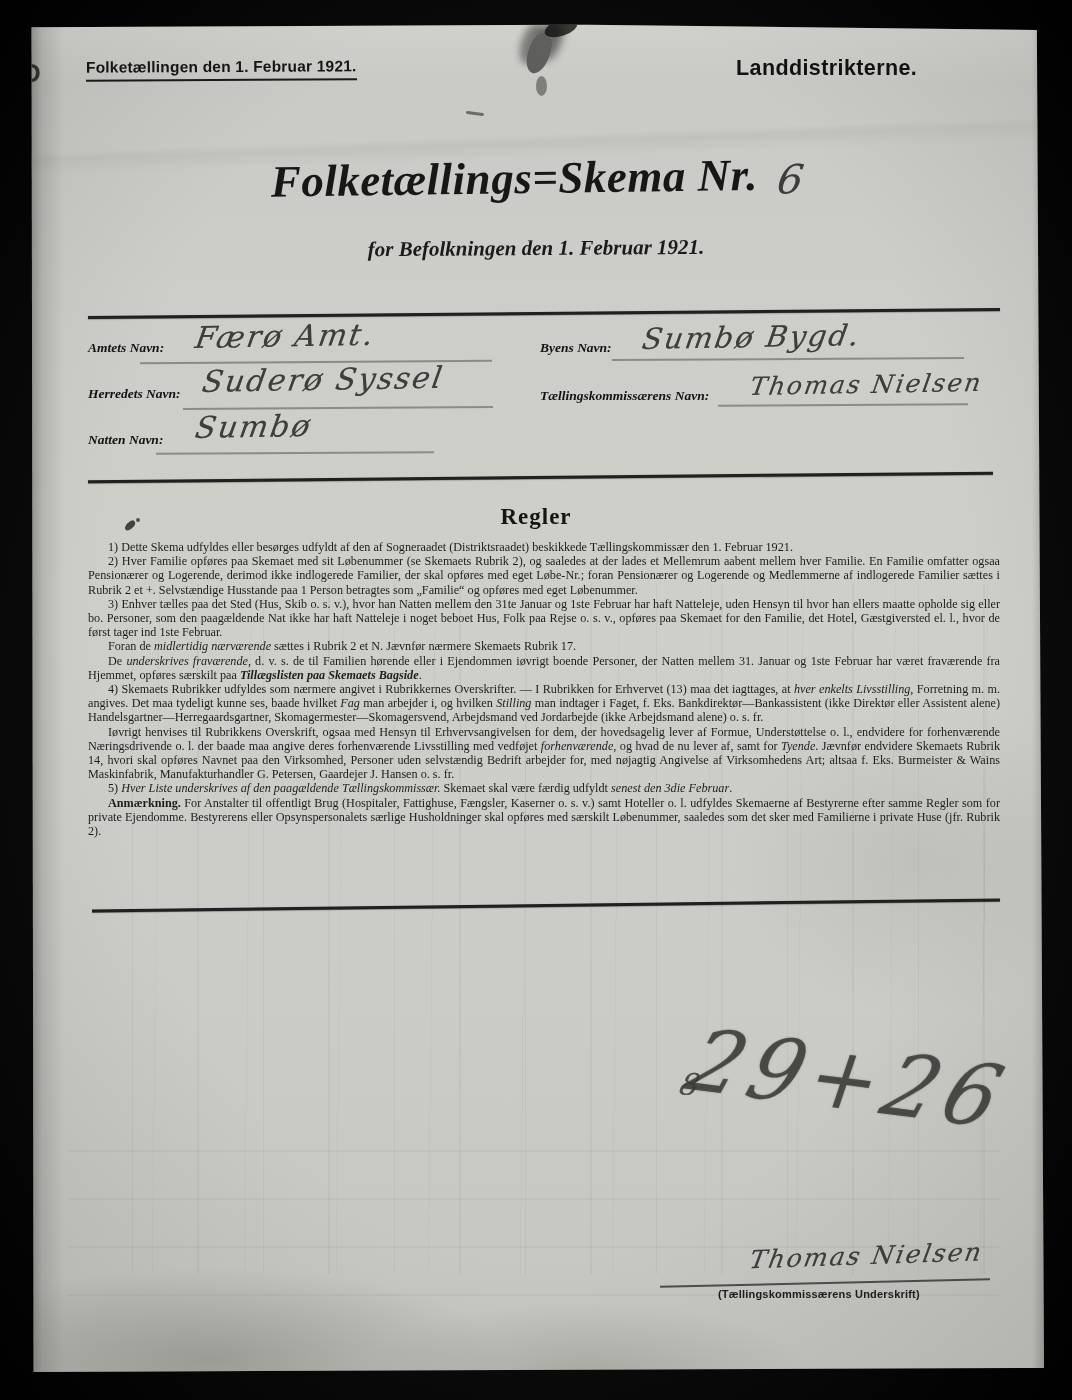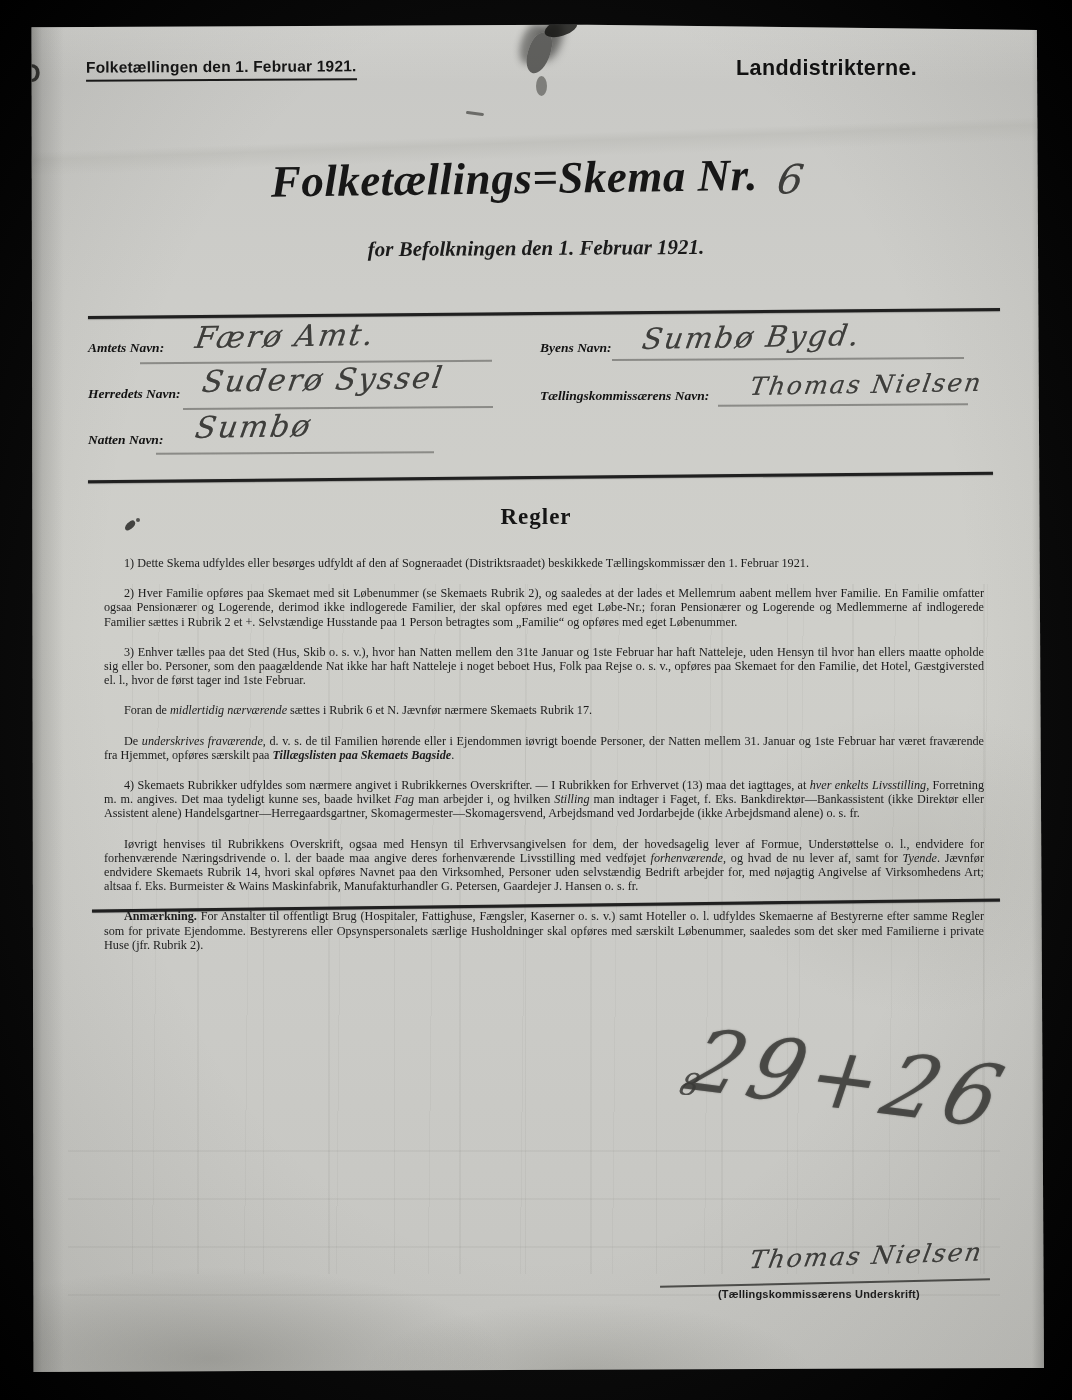--- a/index.html
+++ b/index.html
@@ -61,21 +61,21 @@
   .field-label{font-weight:bold;font-style:italic;font-size:13.5px;color:#121212;white-space:nowrap;}
   .field-line{height:1.6px;background:rgba(84,84,80,0.55);}
 
   .regler-h{left:0;top:480px;width:100%;text-align:center;font-weight:bold;font-size:23px;
     color:#151515;letter-spacing:1px;}
 
   .rules{
     left:60px;top:516px;width:912px;font-size:12.2px;line-height:14.2px;
     text-align:justify;color:#1c1c1c;
   }
-  .rule-par{text-indent:20px;margin:16px;}
+  .rule-par{text-indent:20px;margin:0;}
   .st-i{font-style:italic;}
   .st-b{font-weight:bold;}
   .st-bi{font-weight:bold;font-style:italic;}
 
   
   .pencil{
     left:648px;top:986px;font-size:84px;color:rgba(58,58,55,0.78);
     transform:skewX(-12deg) rotate(7deg);letter-spacing:8px;
     text-shadow:0 0 1.5px rgba(58,58,55,0.55);
   }
@@ -166,24 +166,25 @@
 
     <div class="abs hrule" style="left:60px;top:452px;width:905px;height:2.5px;transform:rotate(-0.55deg);"></div>
 
     <div class="abs regler-h">Regler</div>
     <div class="abs check-mark"></div>
     <div class="abs check-dot"></div>
     <div class="abs rules">
         <div class="rule-par"><span>1) Dette Skema udfyldes eller besørges udfyldt af den af Sogneraadet (Distriktsraadet) beskikkede Tællingskommissær den 1. Februar 1921.</span></div>
         <div class="rule-par"><span>2) Hver Familie opføres paa Skemaet med sit Løbenummer (se Skemaets Rubrik 2), og saaledes at der lades et Mellemrum aabent mellem hver Familie. En Familie omfatter ogsaa Pensionærer og Logerende, derimod ikke indlogerede Familier, der skal opføres med eget Løbe-Nr.; foran Pensionærer og Logerende og Medlemmerne af indlogerede Familier sættes i Rubrik 2 et +. Selvstændige Husstande paa 1 Person betragtes som „Familie“ og opføres med eget Løbenummer.</span></div>
         <div class="rule-par"><span>3) Enhver tælles paa det Sted (Hus, Skib o. s. v.), hvor han Natten mellem den 31te Januar og 1ste Februar har haft Natteleje, uden Hensyn til hvor han ellers maatte opholde sig eller bo. Personer, som den paagældende Nat ikke har haft Natteleje i noget beboet Hus, Folk paa Rejse o. s. v., opføres paa Skemaet for den Familie, det Hotel, Gæstgiversted el. l., hvor de først tager ind 1ste Februar.</span></div>
-        <div class="rule-par"><span>Foran de </span><span class="st-i">midlertidig nærværende</span><span> sættes i Rubrik 6 et N. Jævnfør nærmere Skemaets Rubrik 17.</span></div>
+        <div class="rule-par"><span>Foran de </span><span class="st-i">midlertidig nærværende</span><span> sættes i Rubrik 2 et N. Jævnfør nærmere Skemaets Rubrik 17.</span></div>
         <div class="rule-par"><span>De </span><span class="st-i">underskrives fraværende</span><span>, d. v. s. de til Familien hørende eller i Ejendommen iøvrigt boende Personer, der Natten mellem 31. Januar og 1ste Februar har været fraværende fra Hjemmet, opføres særskilt paa </span><span class="st-bi">Tillægslisten paa Skemaets Bagside</span><span>.</span></div>
         <div class="rule-par"><span>4) Skemaets Rubrikker udfyldes som nærmere angivet i Rubrikkernes Overskrifter. — I Rubrikken for Erhvervet (13) maa det iagttages, at </span><span class="st-i">hver enkelts Livsstilling</span><span>, Forretning m. m. angives. Det maa tydeligt kunne ses, baade hvilket </span><span class="st-i">Fag</span><span> man arbejder i, og hvilken </span><span class="st-i">Stilling</span><span> man indtager i Faget, f. Eks. Bankdirektør—Bankassistent (ikke Direktør eller Assistent alene) Handelsgartner—Herregaardsgartner, Skomagermester—Skomagersvend, Arbejdsmand ved Jordarbejde (ikke Arbejdsmand alene) o. s. fr.</span></div>
         <div class="rule-par"><span>Iøvrigt henvises til Rubrikkens Overskrift, ogsaa med Hensyn til Erhvervsangivelsen for dem, der hovedsagelig lever af Formue, Understøttelse o. l., endvidere for forhenværende Næringsdrivende o. l. der baade maa angive deres forhenværende Livsstilling med vedføjet </span><span class="st-i">forhenværende</span><span>, og hvad de nu lever af, samt for </span><span class="st-i">Tyende</span><span>.  Jævnfør endvidere Skemaets Rubrik 14, hvori skal opføres Navnet paa den Virksomhed, Personer uden selvstændig Bedrift arbejder for, med nøjagtig Angivelse af Virksomhedens Art; altsaa f. Eks. Burmeister &amp; Wains Maskinfabrik, Manufakturhandler G. Petersen, Gaardejer J. Hansen o. s. fr.</span></div>
+        <div class="rule-par"><span>5) </span><span class="st-i">Hver Liste underskrives af den paagældende Tællingskommissær.</span><span>  Skemaet skal være færdig udfyldt </span><span class="st-i">senest den 3die Februar</span><span>.</span></div>
         <div class="rule-par"><span class="st-b">Anmærkning.</span><span>  For Anstalter til offentligt Brug (Hospitaler, Fattighuse, Fængsler, Kaserner o. s. v.) samt Hoteller o. l. udfyldes Skemaerne af Bestyrerne efter samme Regler som for private Ejendomme.  Bestyrerens eller Opsynspersonalets særlige Husholdninger skal opføres med særskilt Løbenummer, saaledes som det sker med Familierne i private Huse (jfr. Rubrik 2).</span></div>
       </div>
 
     <div class="abs hrule" style="left:64px;top:880px;width:908px;transform:rotate(-0.7deg);"></div>
 
     <div class="abs hand pencil-prefix">8</div>
     <div class="abs hand pencil">29+26</div>
 
     <div class="abs hand sig-name">Thomas Nielsen</div>
     <div class="abs sig-line"></div>

